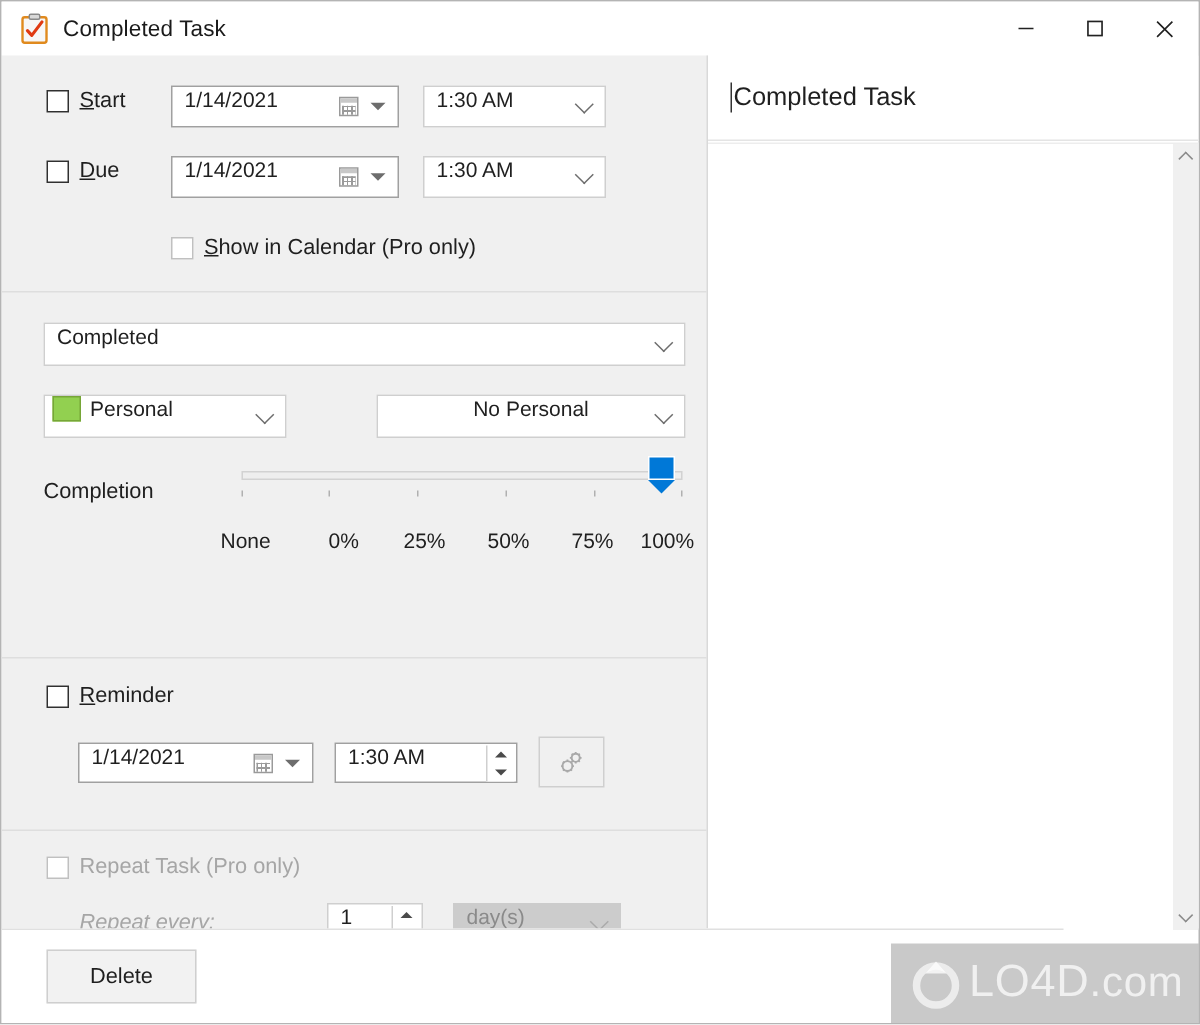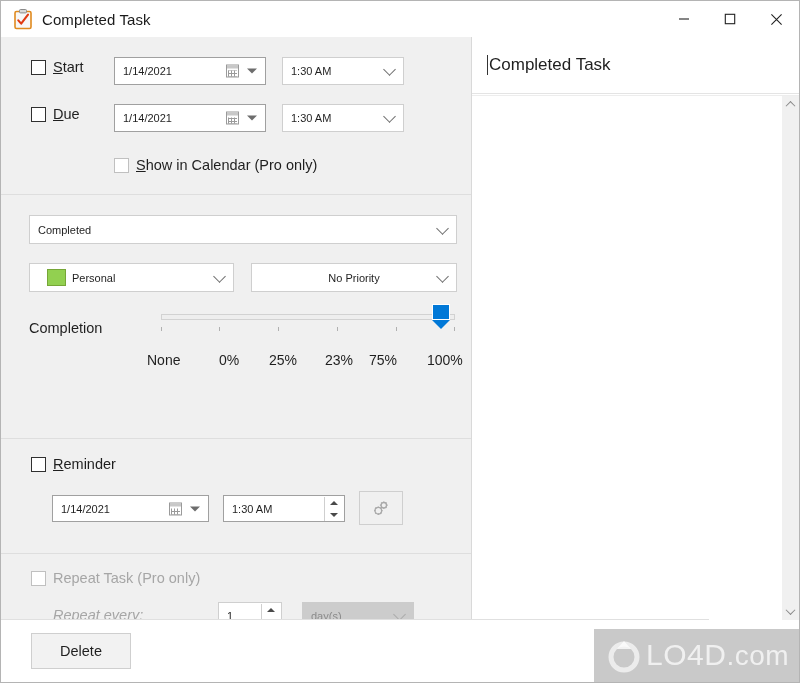--- a/index.html
+++ b/index.html
@@ -86,22 +86,22 @@
     margin-left: 7px; white-space: nowrap;
   }
   .cb-label.dim { color: #a6a6a6; }
   .ul { text-decoration: underline; }
 
   
   .field {
     background: #ffffff;
     border: 1px solid #a0a0a0;
     height: 28px;
-    display: flex; align-items: center;
-    font-size: 11px; color: #1f1f1f;
+    display: flex; align-items: flex-start;
+    font-size: 14px; color: #1f1f1f;
     padding-left: 8px;
     position: relative;
   }
   .field.flat { border-color: #cfcfcf; }
   .field.disabled {
     background: #cccccc; border-color: #cccccc; color: #8a8a8a;
   }
   .field .val { white-space: nowrap; }
 
   
@@ -368,28 +368,28 @@
         </div>
       </div>
       <div class="sep"></div>
 
       <div class="sect" style="height:243px;position:relative;">
         <div class="field flat" style="position:absolute;left:28px;top:20px;width:428px;height:29px;">
           <span class="val">Completed</span>
           <span class="chev"></span>
         </div>
 
-        <div class="field flat" style="position:absolute;left:28px;top:68px;width:205px;height:29px;padding-left:17px;">
+        <div class="field flat" style="position:absolute;left:28px;top:68px;width:162px;height:29px;padding-left:5px;">
           <span class="swatch" style="background: rgb(146, 208, 80);"></span>
           <span class="val">Personal</span>
           <span class="chev"></span>
         </div>
 
         <div class="field flat" style="position:absolute;left:250px;top:68px;width:206px;height:29px;justify-content:center;padding-left:0;">
-          <span class="val">No Priority</span>
+          <span class="val">No Personal</span>
           <span class="chev"></span>
         </div>
 
         <div class="completion-label" style="top:125px;">Completion</div>
 
         <div class="slider-track" style="top:119px;"></div>
         <div class="slider-ticks" style="top:132px;">
           <span style="left:0px"></span>
             <span style="left:58px"></span>
             <span style="left:117px"></span>
@@ -399,22 +399,22 @@
         </div>
         <div class="slider-thumb" style="top:109px;left:431px;">
           <div class="body" style="background: rgb(0, 120, 215);"></div>
             <div class="tip" style="border-top-color: rgb(0, 120, 215);"></div>
         </div>
 
         <div class="tick-labels" style="top:157px;">
           <span style="left:16px">None</span>
           <span style="left:88px">0%</span>
           <span style="left:138px">25%</span>
-          <span style="left:194px">23%</span>
-          <span style="left:238px">75%</span>
+          <span style="left:194px">50%</span>
+          <span style="left:250px">75%</span>
           <span style="left:296px">100%</span>
         </div>
       </div>
       <div class="sep"></div>
 
       <div class="sect" style="height:114px;position:relative;">
         <div class="row" style="position:absolute;left:30px;top:17px;">
           <span class="cb"></span>
           <span class="cb-label"><span class="ul">R</span>eminder</span>
         </div>

